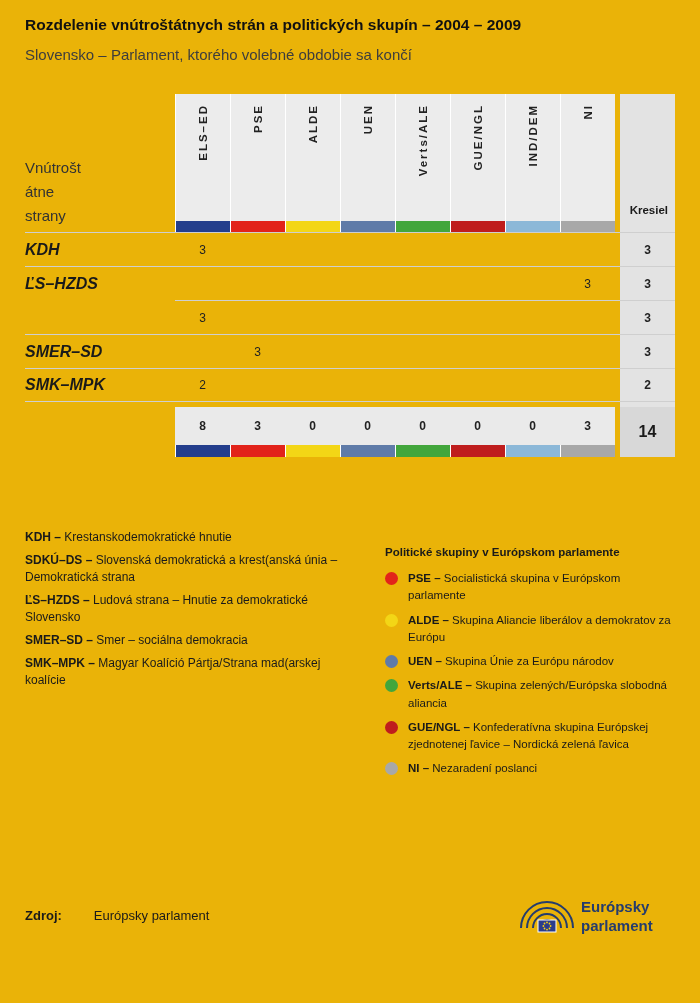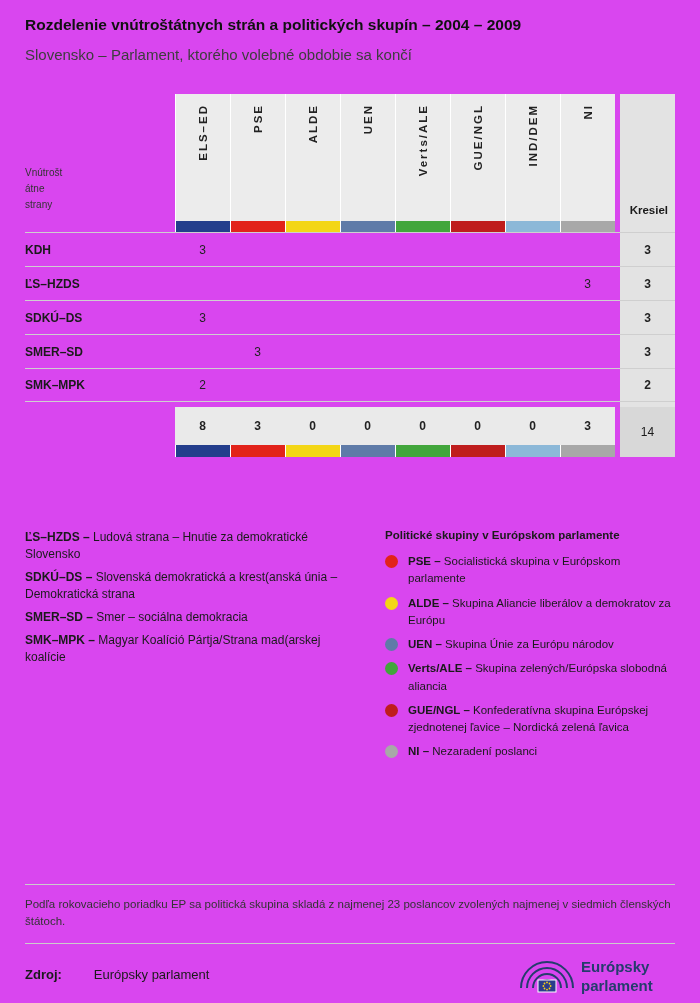--- a/index.html
+++ b/index.html
@@ -1,47 +1,47 @@
 <!DOCTYPE html>
 <html><head>
 <meta charset="utf-8">
 <style>
   * { margin:0; padding:0; box-sizing:border-box; }
   body { background:#ffffff; font-family:"Liberation Sans","DejaVu Sans",sans-serif; color:#1a1a1a; }
-  .page { position:relative; width:700px; height:1003px; background:#d946ef; padding:16px 25px 0; overflow:hidden; }
+  .page { position:relative; width:700px; height:1003px; background:#eab308; padding:16px 25px 0; overflow:hidden; }
 
   .title { font-size:15.5px; font-weight:bold; color:#111; }
   .subtitle { margin-top:12px; font-size:15px; color:#3d3d3d; }
 
   .grid { margin-top:31px; display:grid;
           grid-template-columns:150px repeat(8,55px) 5px 55px;
           grid-template-rows:127px 11px repeat(5,34px) 5px 38px 12px; }
   .ghead { background:#ececec; border-left:1px solid #fff; position:relative; }
   .vlabel { position:absolute; top:10px; left:50%;
             transform:translateX(-50%) rotate(180deg);
             writing-mode:vertical-rl; white-space:nowrap;
             font-size:11.5px; font-weight:bold; letter-spacing:2px; color:#222; }
   .bar { border-left:1px solid #fff; }
   .axis-cell { position:relative; }
-  .axis-label { position:absolute; left:0; bottom:19px; font-size:10px; line-height:1.6; color:#333; }
+  .axis-label { position:absolute; left:0; bottom:4px; font-size:15px; line-height:1.6; color:#333; }
   .kres { background:#e3e3e3; }
   .kres-head { position:relative; }
   .kres-label { position:absolute; right:7px; bottom:16px; font-size:11.5px; font-weight:bold; }
-  .rowhead { font-weight:bold; font-size:12px; display:flex; align-items:center; }
+  .rowhead { font-weight:bold; font-size:16px; display:flex; align-items:center;font-style:italic; }
   .val { font-size:12px; display:flex; align-items:center; justify-content:center; color:#222; }
   .bold { font-weight:bold; }
   .b-top { border-top:1px solid #cfcfcf; }
   .b-bot { border-bottom:1px solid #cfcfcf; }
   .tot { background:#eaeaea; font-weight:bold; }
-  .tot-kres { background:#d8d8d8; font-weight:normal; font-size:12px;
+  .tot-kres { background:#d8d8d8; font-weight:bold; font-size:16px;
               display:flex; align-items:center; justify-content:center; }
 
   .legend { display:flex; margin-top:72px; }
   .leg-left { width:345px; }
-  .leg-right { flex:1; margin-left:15px; }
+  .leg-right { flex:1; margin-left:15px;margin-top:17px; }
   .lleft-title { font-family:"DejaVu Sans Mono","Liberation Mono",monospace;
                  font-size:13px; font-weight:bold; letter-spacing:0.5px; margin-bottom:14px; }
   .lleft-item { font-size:12px; line-height:1.42; margin-bottom:6px; max-width:336px; }
   .abbr { font-weight:bold; }
   .lright-title { font-size:11.5px; font-weight:bold; margin-bottom:12px; }
   .lright-item { position:relative; font-size:11.5px; line-height:1.5; margin-bottom:7px; padding-left:23px; }
   .dot { position:absolute; left:0; top:2px; width:13px; height:13px; border-radius:50%; }
 
   .footer { position:absolute; left:25px; right:25px; top:884px; }
   .footnote { border-top:1px solid #ccc; border-bottom:1px solid #ccc;
@@ -117,21 +117,20 @@
       <div class="val b-top" style="grid-area: 4 / 2;"></div>
       <div class="val b-top" style="grid-area: 4 / 3;"></div>
       <div class="val b-top" style="grid-area: 4 / 4;"></div>
       <div class="val b-top" style="grid-area: 4 / 5;"></div>
       <div class="val b-top" style="grid-area: 4 / 6;"></div>
       <div class="val b-top" style="grid-area: 4 / 7;"></div>
       <div class="val b-top" style="grid-area: 4 / 8;"></div>
       <div class="val b-top" style="grid-area: 4 / 9;">3</div>
       <div class="b-top" style="grid-area: 4 / 10;"></div>
       <div class="val bold kres b-top" style="grid-area: 4 / 11;">3</div>
-      <div class="rowhead b-top" style="grid-area: 5 / 1;">SDKÚ–DS</div>
       <div class="val b-top" style="grid-area: 5 / 2;">3</div>
       <div class="val b-top" style="grid-area: 5 / 3;"></div>
       <div class="val b-top" style="grid-area: 5 / 4;"></div>
       <div class="val b-top" style="grid-area: 5 / 5;"></div>
       <div class="val b-top" style="grid-area: 5 / 6;"></div>
       <div class="val b-top" style="grid-area: 5 / 7;"></div>
       <div class="val b-top" style="grid-area: 5 / 8;"></div>
       <div class="val b-top" style="grid-area: 5 / 9;"></div>
       <div class="b-top" style="grid-area: 5 / 10;"></div>
       <div class="val bold kres b-top" style="grid-area: 5 / 11;">3</div>
@@ -174,41 +173,41 @@
       <div class="bar" style="grid-area: 10 / 5; background: rgb(95, 123, 168);"></div>
       <div class="bar" style="grid-area: 10 / 6; background: rgb(66, 166, 60);"></div>
       <div class="bar" style="grid-area: 10 / 7; background: rgb(191, 29, 29);"></div>
       <div class="bar" style="grid-area: 10 / 8; background: rgb(140, 184, 216);"></div>
       <div class="bar" style="grid-area: 10 / 9; background: rgb(168, 168, 168);"></div>
     </div>
 
   <div class="legend">
     <div class="leg-left">
       <div id="legend-left-items">
+          <div class="lleft-item"><span class="abbr">KDH – </span>Krestanskodemokratické hnutie</div>
+          <div class="lleft-item"><span class="abbr">SDKÚ–DS – </span>Slovenská demokratická a krest(anská únia – Demokratická strana</div>
           <div class="lleft-item"><span class="abbr">ĽS–HZDS – </span>Ludová strana – Hnutie za demokratické Slovensko</div>
-          <div class="lleft-item"><span class="abbr">SDKÚ–DS – </span>Slovenská demokratická a krest(anská únia – Demokratická strana</div>
           <div class="lleft-item"><span class="abbr">SMER–SD – </span>Smer – sociálna demokracia</div>
           <div class="lleft-item"><span class="abbr">SMK–MPK – </span>Magyar Koalíció Pártja/Strana mad(arskej koalície</div>
         </div>
     </div>
     <div class="leg-right">
       <div class="lright-title">Politické skupiny v Európskom parlamente</div>
       <div id="legend-right-items">
           <div class="lright-item"><span class="dot" style="background: rgb(226, 35, 26);"></span><span class="abbr">PSE – </span>Socialistická skupina v Európskom parlamente</div>
           <div class="lright-item"><span class="dot" style="background: rgb(243, 214, 22);"></span><span class="abbr">ALDE – </span>Skupina Aliancie liberálov a demokratov za Európu</div>
           <div class="lright-item"><span class="dot" style="background: rgb(95, 123, 168);"></span><span class="abbr">UEN – </span>Skupina Únie za Európu národov</div>
           <div class="lright-item"><span class="dot" style="background: rgb(66, 166, 60);"></span><span class="abbr">Verts/ALE – </span>Skupina zelených/Európska slobodná aliancia</div>
           <div class="lright-item"><span class="dot" style="background: rgb(191, 29, 29);"></span><span class="abbr">GUE/NGL – </span>Konfederatívna skupina Európskej zjednotenej ľavice – Nordická zelená ľavica</div>
           <div class="lright-item"><span class="dot" style="background: rgb(168, 168, 168);"></span><span class="abbr">NI – </span>Nezaradení poslanci</div>
         </div>
     </div>
   </div>
 
   <div class="footer">
-    <div class="footnote">Podľa rokovacieho poriadku EP sa politická skupina skladá z najmenej 23 poslancov zvolených najmenej v siedmich členských štátoch.</div>
     <div class="source-row">
       <div class="source">
         <span class="abbr">Zdroj:</span><span class="src-text">Európsky parlament</span>
       </div>
       <svg class="ep-logo" width="160" height="50" viewBox="0 0 160 50">
         <g fill="none" stroke="#253c6d" stroke-width="2">
           <path d="M6 38 A26 26 0 0 1 58 38"></path>
           <path d="M12 38 A20 20 0 0 1 52 38"></path>
           <path d="M18 38 A14 14 0 0 1 46 38"></path>
           <path d="M24 38 A8 8 0 0 1 40 38"></path>

